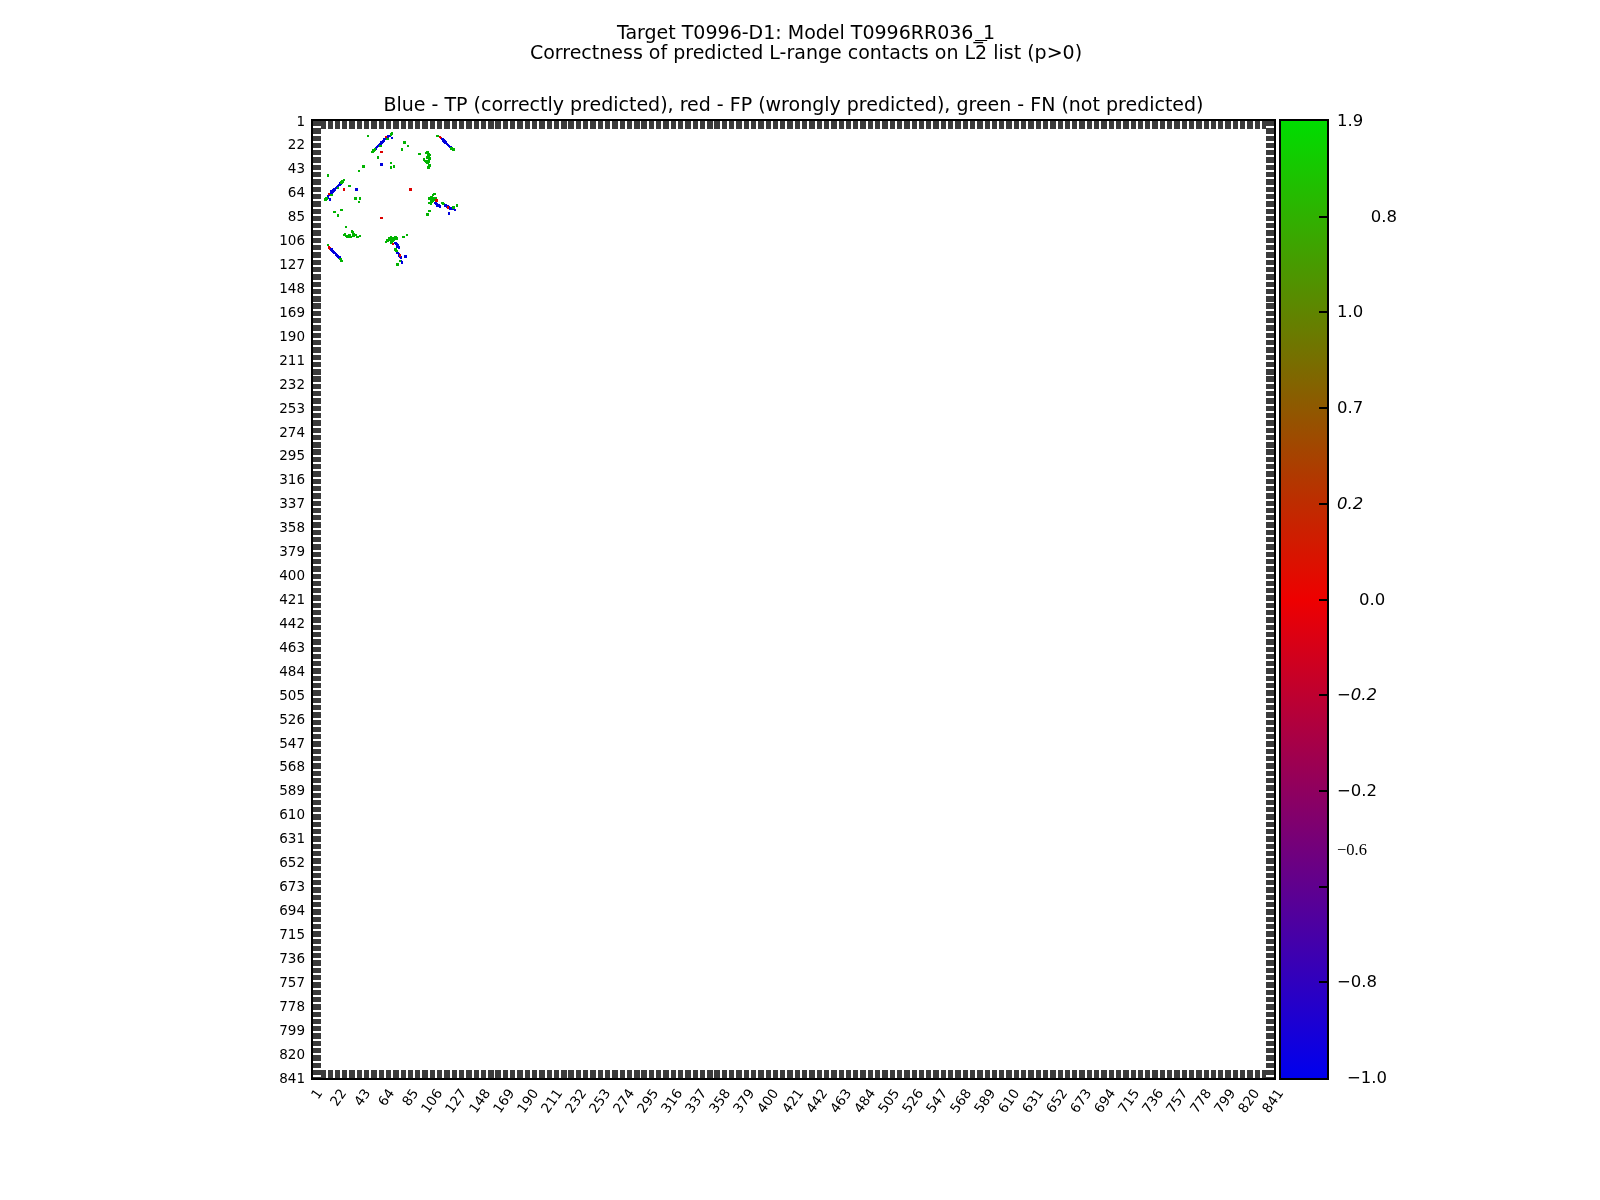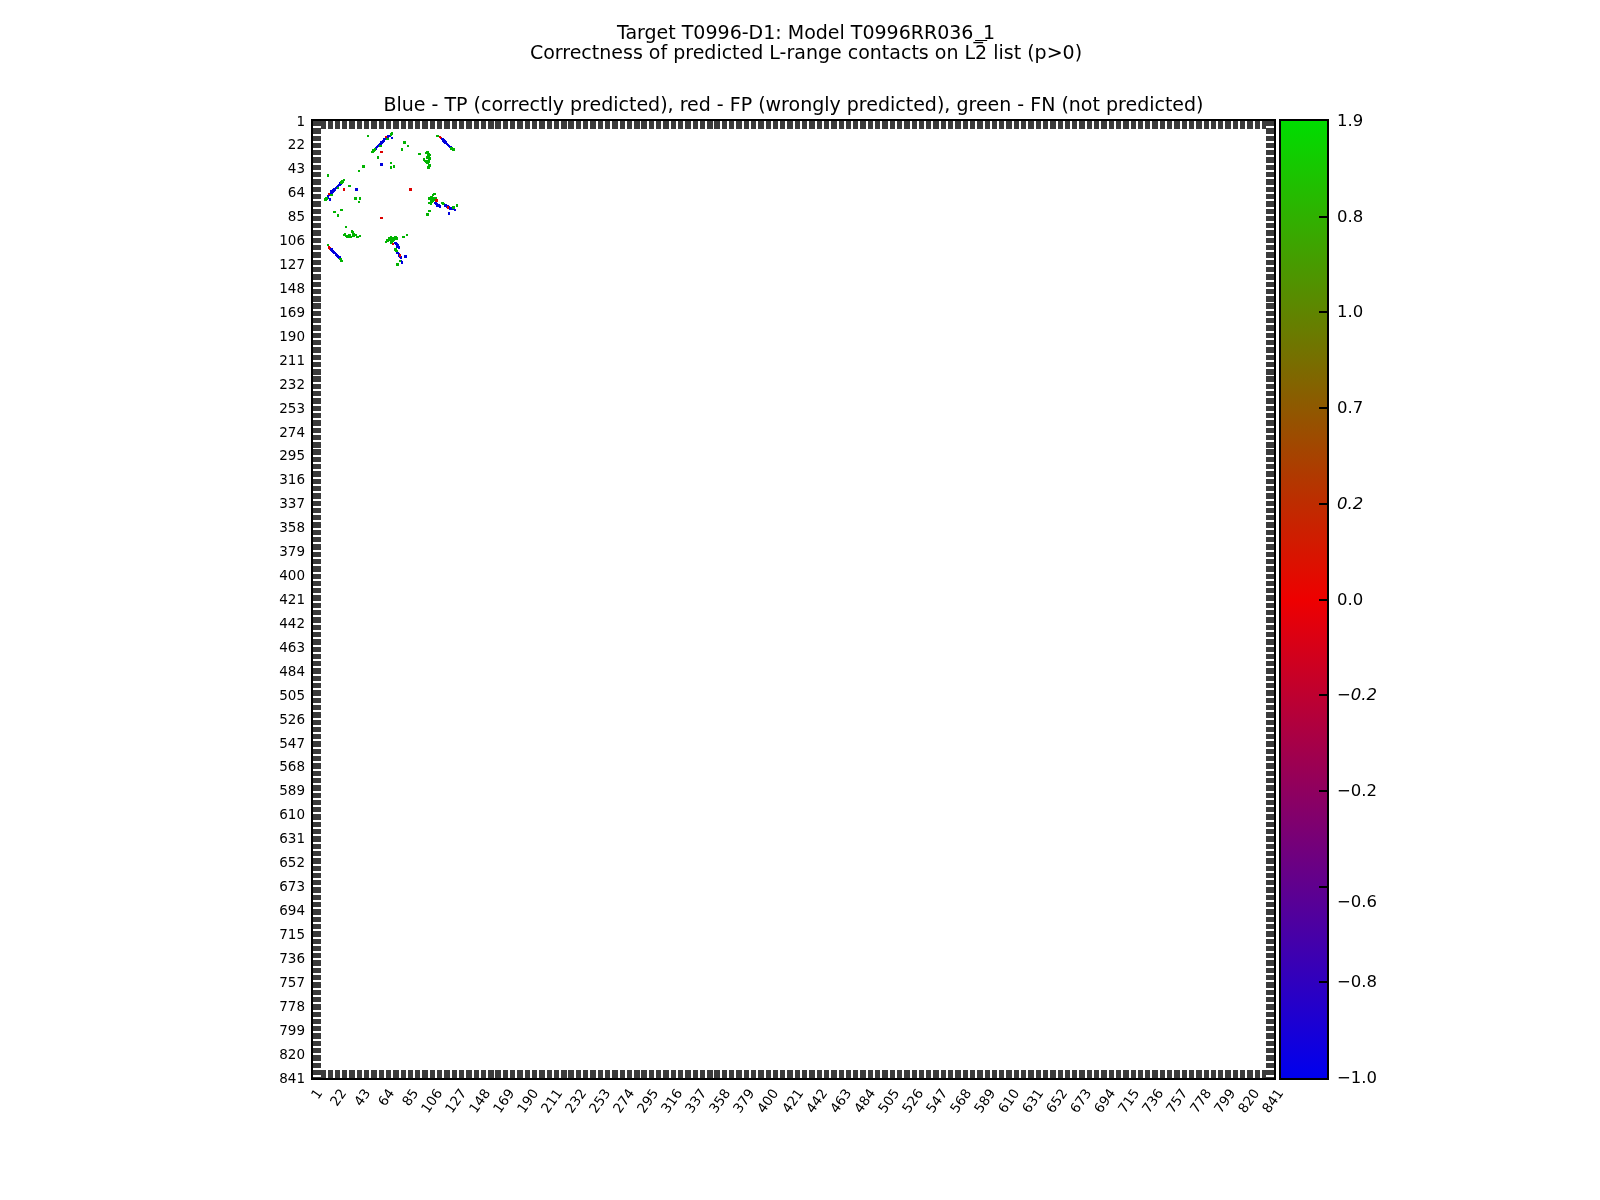--- a/index.html
+++ b/index.html
@@ -341,23 +341,23 @@
     <div class="cb-tick" style="top: 286.1px;"></div>
     <div class="cb-tick" style="top: 381.8px;"></div>
     <div class="cb-tick" style="top: 477.5px;"></div>
     <div class="cb-tick" style="top: 573.2px;"></div>
     <div class="cb-tick" style="top: 668.9px;"></div>
     <div class="cb-tick" style="top: 764.6px;"></div>
     <div class="cb-tick" style="top: 860.3px;"></div>
   </div>
 <div id="cb-labels">
     <div class="cb-label" style="top: 112px;">1.9</div>
-    <div class="cb-label" style="top: 207.7px;">0.8</div>
+    <div class="cb-label" style="top: 207.7px; text-align: right;">0.8</div>
     <div class="cb-label" style="top: 303.4px;">1.0</div>
     <div class="cb-label" style="top: 399.1px;">0.7</div>
     <div class="cb-label" style="top: 494.8px; font-style: italic;">0.2</div>
-    <div class="cb-label" style="top: 590.5px;">0.0</div>
+    <div class="cb-label" style="top: 590.5px; margin-left: 22px;">0.0</div>
     <div class="cb-label" style="top: 686.2px; font-style: italic;">−0.2</div>
     <div class="cb-label" style="top: 781.9px;">−0.2</div>
-    <div class="cb-label" style="top: 893px;">−0.6</div>
+    <div class="cb-label" style="top: 841px; font-family: Liberation Serif, serif;">−0.6</div>
     <div class="cb-label" style="top: 973.3px;">−0.8</div>
-    <div class="cb-label" style="top: 1069px;">−1.0</div>
+    <div class="cb-label" style="top: 1069px; text-align: center;">−1.0</div>
   </div>
 
 </body></html>

